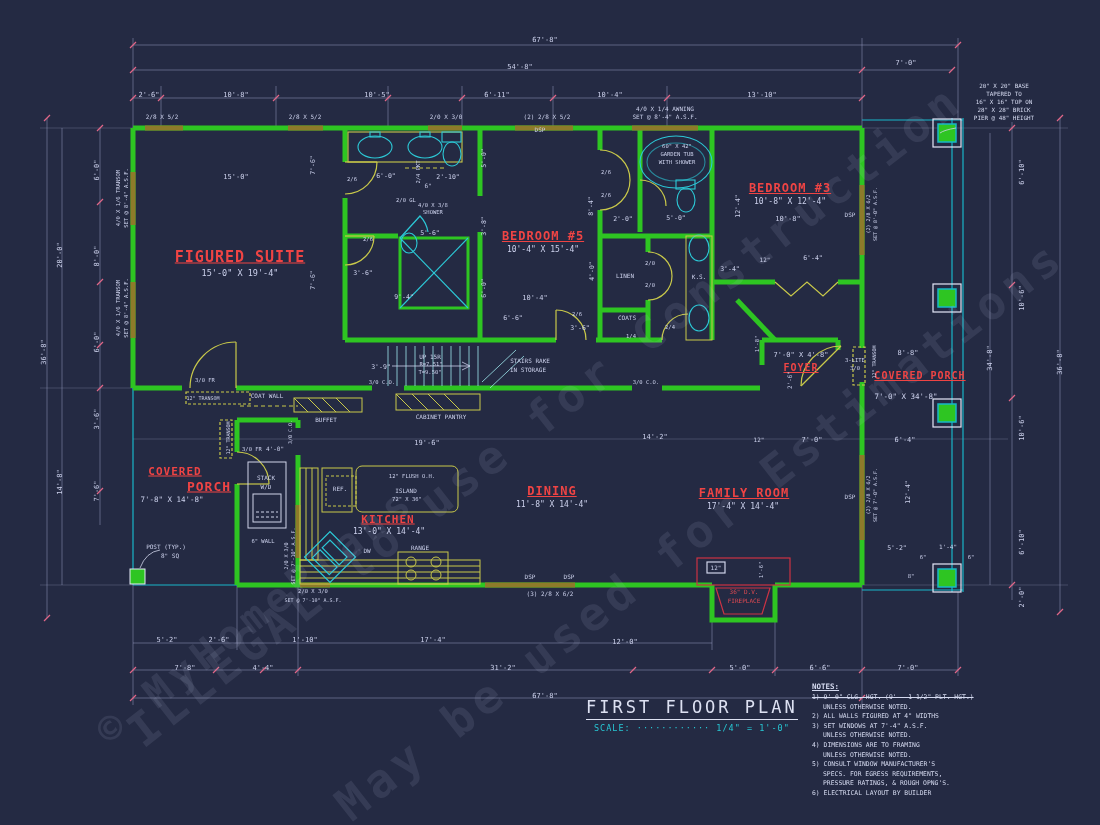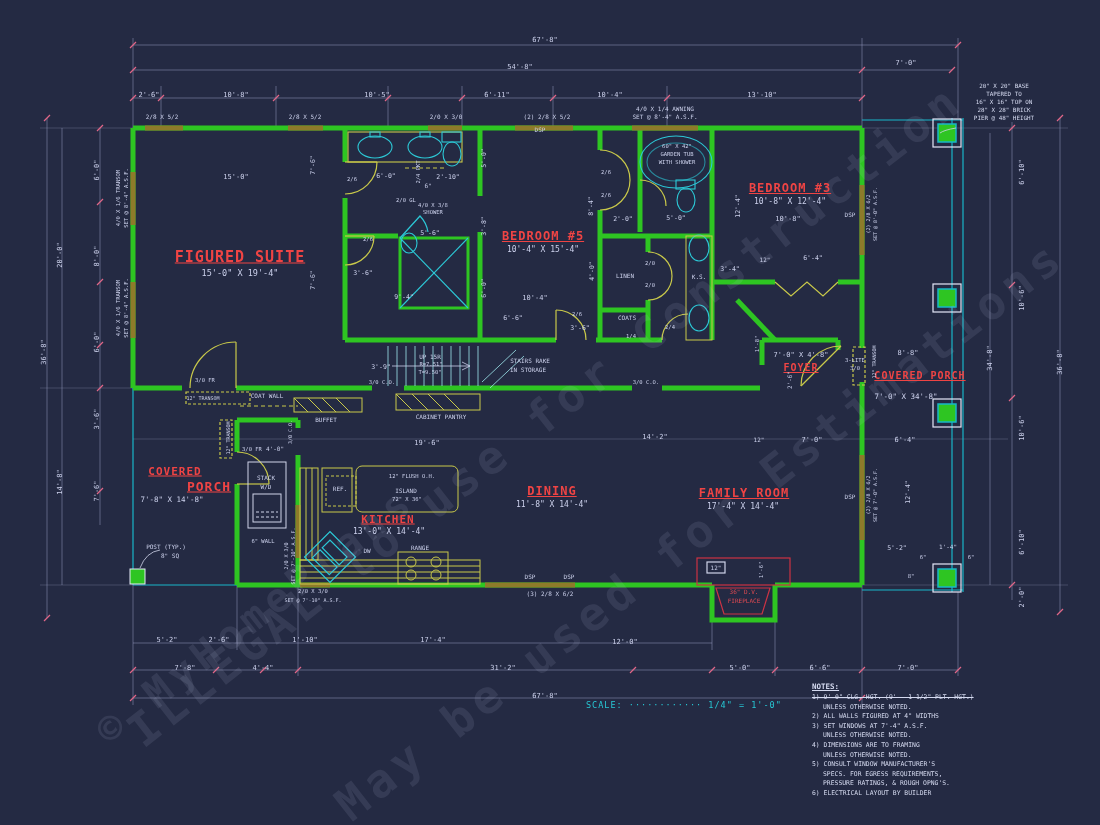--- a/index.html
+++ b/index.html
@@ -478,20 +478,21 @@
       <div class="lbl" style="left: 313px; top: 592px; font-size: 5.5px; transform: translate(-50%, -50%);">2/0 X 3/0</div>
       <div class="lbl" style="left: 313px; top: 600px; font-size: 5px; transform: translate(-50%, -50%);">SET @ 7'-10" A.S.F.</div>
       <div class="lbl" style="left: 166px; top: 547px; font-size: 6px; transform: translate(-50%, -50%);">POST (TYP.)</div>
       <div class="lbl" style="left: 170px; top: 556px; font-size: 6px; transform: translate(-50%, -50%);">8" SQ</div>
       <div class="lbl" style="left: 412px; top: 477px; font-size: 5.5px; transform: translate(-50%, -50%);">12" FLUSH O.H.</div>
       <div class="lbl" style="left: 406px; top: 491px; font-size: 6px; transform: translate(-50%, -50%);">ISLAND</div>
       <div class="lbl" style="left: 407px; top: 500px; font-size: 5.5px; transform: translate(-50%, -50%);">72" X 36"</div>
     </div>
 
   <div class="titleblock">
+    <div class="main-title">FIRST FLOOR PLAN</div>
     <div class="scale-line">SCALE: ············ 1/4" = 1'-0"</div>
   </div>
 
 
   <div class="notes">
     <div class="notes-h">NOTES:</div>
     <div id="notes-list">
         <div class="note strike">1)  9'-0" CLG. HGT. (9' - 1 1/2" PLT. HGT.)</div>
         <div class="note ind">UNLESS OTHERWISE NOTED.</div>
         <div class="note">2)  ALL  WALLS FIGURED AT 4" WIDTHS</div>

